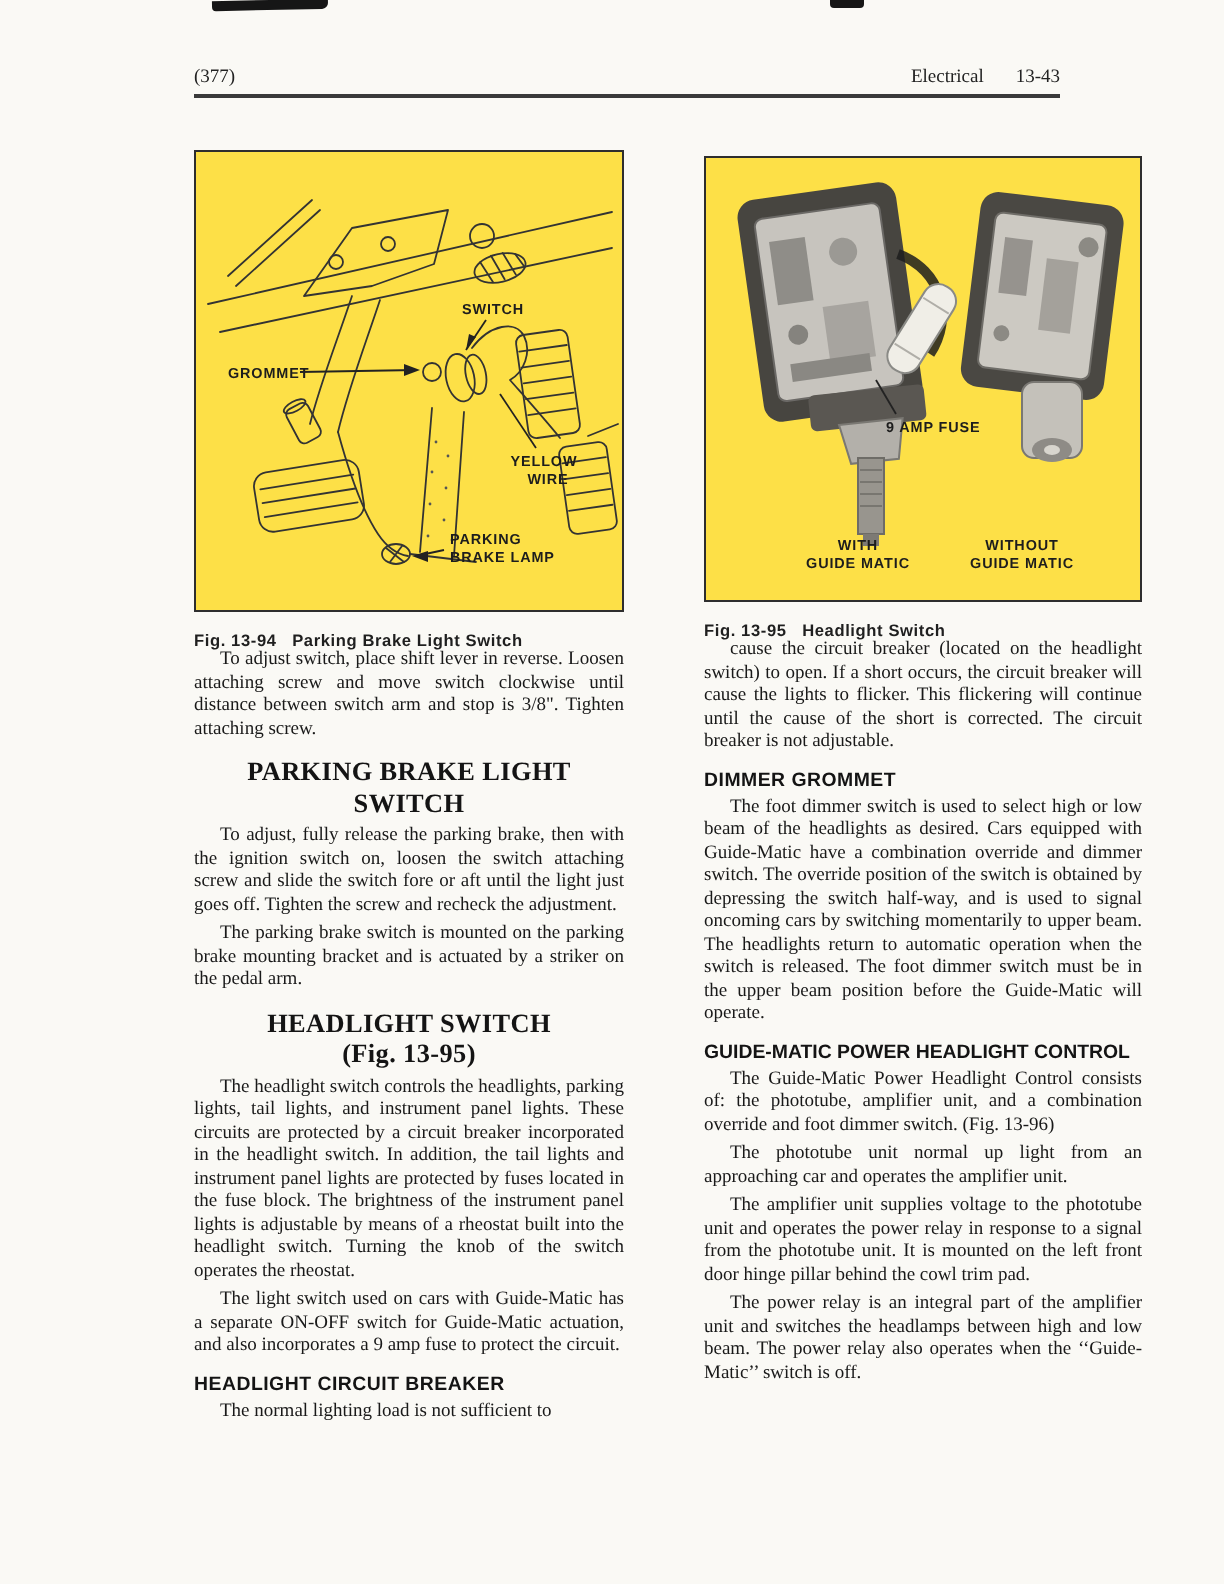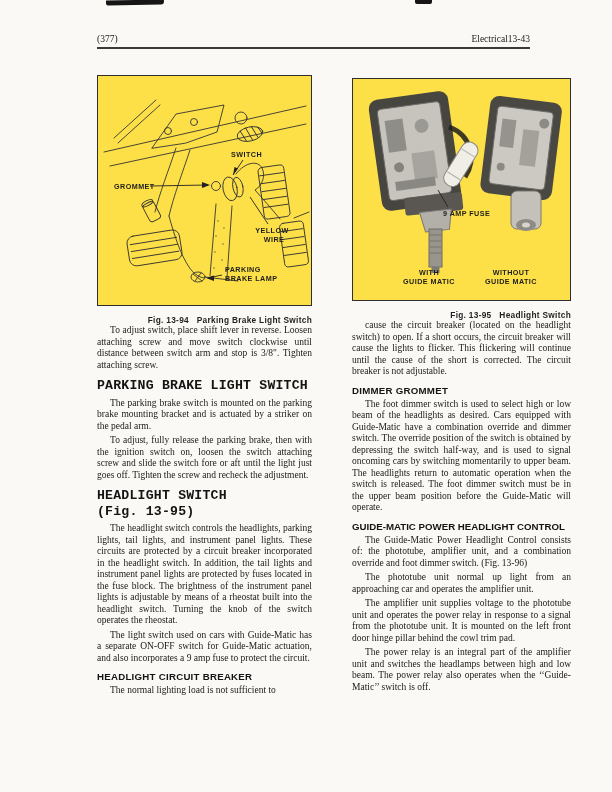--- a/index.html
+++ b/index.html
@@ -12,44 +12,44 @@
   .artifact { position:absolute; background:#161616; }
   .a1 { left:106px; top:0; width:58px; height:5px; border-radius:0 0 3px 2px; transform:rotate(-1.2deg); }
   .a2 { left:415px; top:0; width:17px; height:4px; border-radius:0 0 2px 2px; }
 
   .pagehead {
     position:absolute; left:97px; top:34px; width:433px;
     display:flex; justify-content:space-between; align-items:flex-end;
     border-bottom:2px solid #3a3a3a; padding-bottom:3px;
     font-size:9.5px; color:#222;
   }
-  .pagehead .pg { }
+  .pagehead .pg { margin-left:16px; }
 
   .col { position:absolute; top:75px; }
   .col-left  { left:97px;  width:215px; }
   .col-right { left:352px; width:219px; }
 
   .figbox { margin:0; border:1.5px solid #2e2e2e; background:#fde047; }
   .figbox svg { display:block; }
   .col-right .figbox { margin-top:3px; }
 
   .caption {
-    margin-top:9px; text-align:right; white-space:pre;
+    margin-top:9px; text-align:left; white-space:pre;
     font-family:"Liberation Sans", sans-serif; font-weight:bold;
     font-size:8.3px; letter-spacing:.3px; color:#1f1f1f;
   }
 
   .bodytext { }
   .bodytext p {
     margin:0 0 3px 0; text-align:justify; text-indent:13px;
     font-size:9.5px; line-height:11.5px; color:#191919;
   }
   .bighead {
-    margin:7px 0 4px; text-align:left;
-    font-family:Liberation Mono, monospace; font-weight:bold;
+    margin:7px 0 4px; text-align:center;
+    font-family:Liberation Serif, serif; font-weight:bold;
     font-size:13.2px; line-height:15.5px; letter-spacing:.2px; color:#141414;
   }
   .bighead span { display:block; }
   .subhead {
     margin:7px 0 3px; text-align:left;
     font-family:"Liberation Sans", sans-serif; font-weight:bold;
     font-size:9.7px; letter-spacing:.25px; color:#141414;
   }
   .subhead.tight { white-space:nowrap; letter-spacing:0; }
 
@@ -158,22 +158,22 @@
         <polygon class="arrow" points="108,202 116,199.5 116,205"></polygon>
       </svg>
     </figure>
     <div class="caption">Fig. 13-94   Parking Brake Light Switch</div>
 
     <div class="bodytext">
       <p>To adjust switch, place shift lever in reverse. Loosen attaching screw and move switch clockwise until distance between switch arm and stop is 3/8". Tighten attaching screw.</p>
       <h2 class="bighead">
         <span>PARKING BRAKE LIGHT SWITCH</span>
       </h2>
+      <p>To adjust, fully release the parking brake, then with the ignition switch on, loosen the switch attaching screw and slide the switch fore or aft until the light just goes off. Tighten the screw and recheck the adjustment.</p>
       <p>The parking brake switch is mounted on the parking brake mounting bracket and is actuated by a striker on the pedal arm.</p>
-      <p>To adjust, fully release the parking brake, then with the ignition switch on, loosen the switch attaching screw and slide the switch fore or aft until the light just goes off. Tighten the screw and recheck the adjustment.</p>
       <h2 class="bighead">
         <span>HEADLIGHT SWITCH</span>
         <span>(Fig. 13-95)</span>
       </h2>
       <p>The headlight switch controls the headlights, parking lights, tail lights, and instrument panel lights. These circuits are protected by a circuit breaker incorporated in the headlight switch. In addition, the tail lights and instrument panel lights are protected by fuses located in the fuse block. The brightness of the instrument panel lights is adjustable by means of a rheostat built into the headlight switch. Turning the knob of the switch operates the rheostat.</p>
       <p>The light switch used on cars with Guide-Matic has a separate ON-OFF switch for Guide-Matic actuation, and also incorporates a 9 amp fuse to protect the circuit.</p>
       <h3 class="subhead">HEADLIGHT CIRCUIT BREAKER</h3>
       <p>The normal lighting load is not sufficient to</p>
     </div>
   </section>

